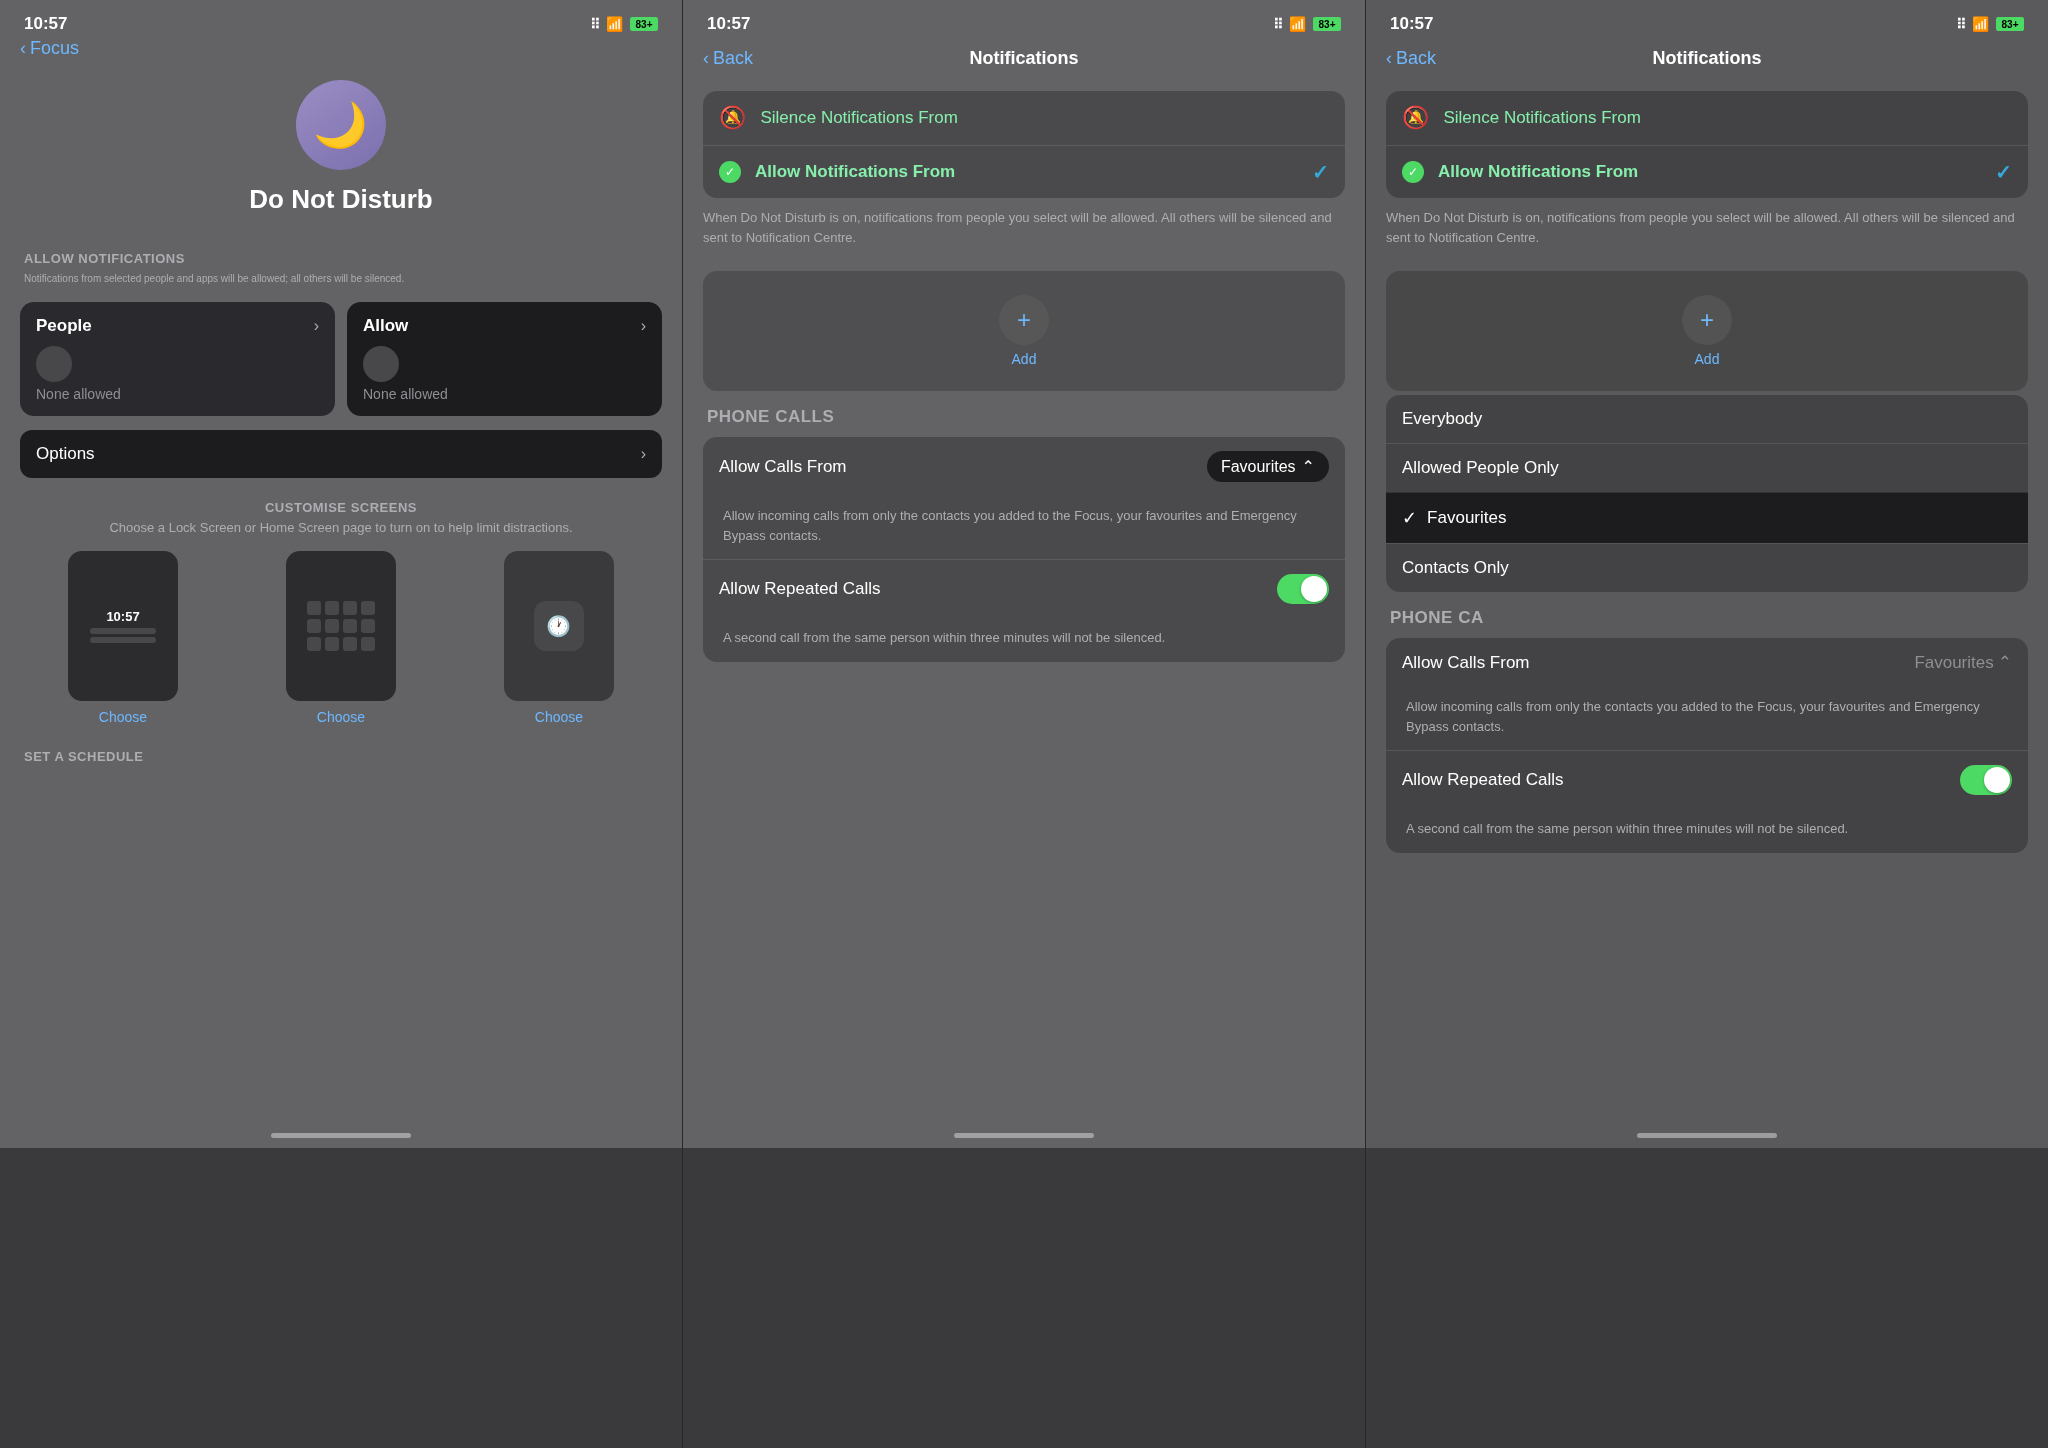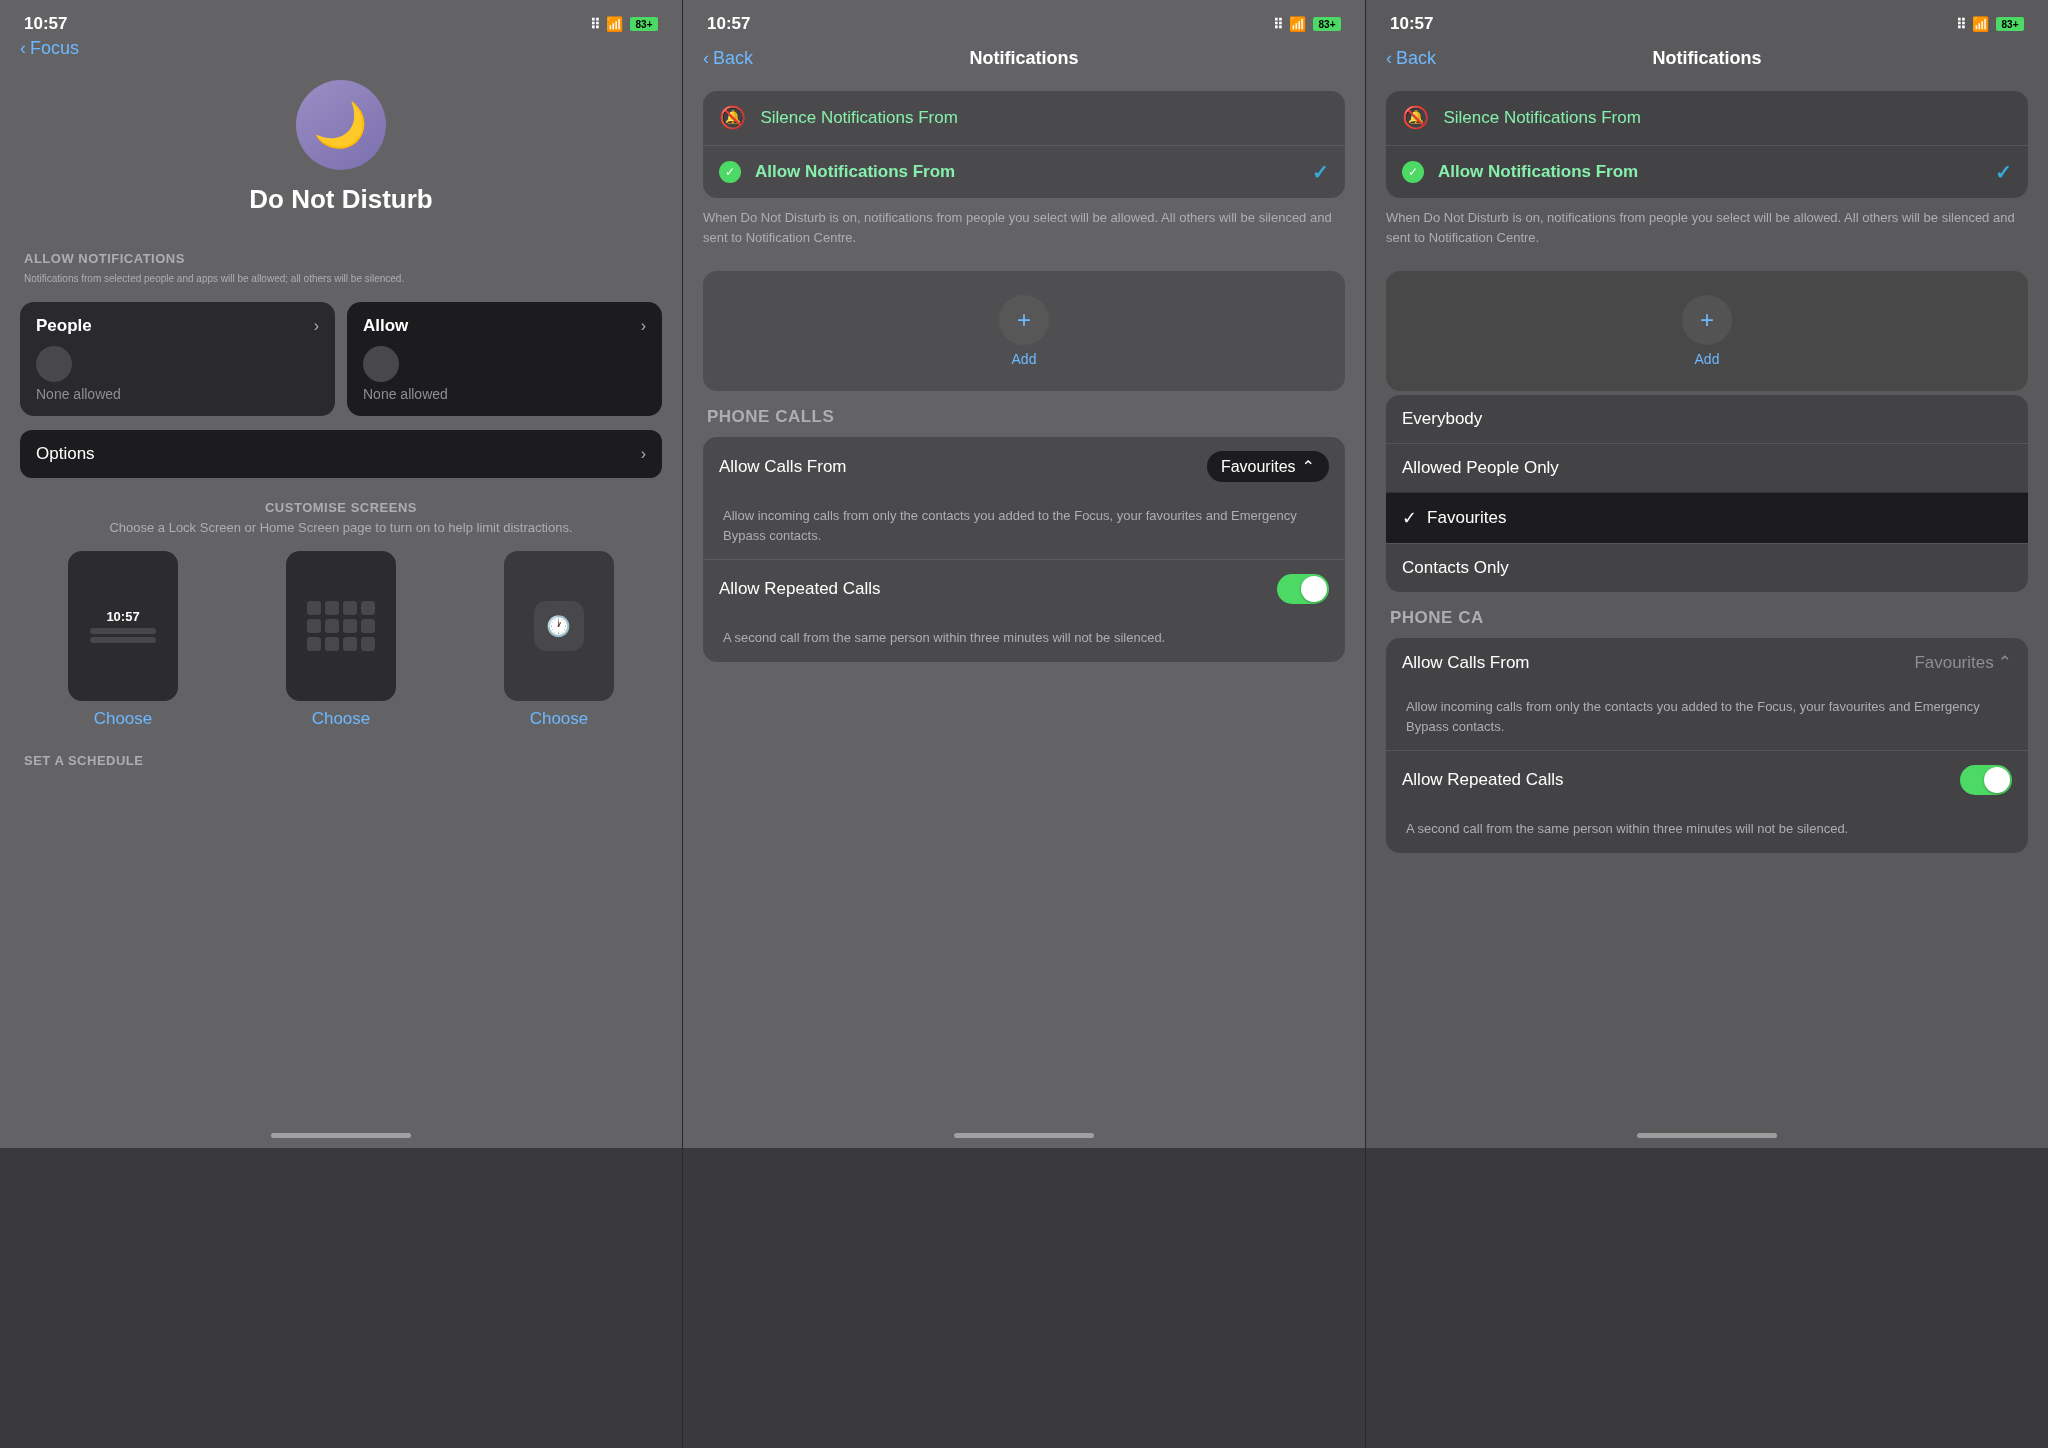--- a/index.html
+++ b/index.html
@@ -259,21 +259,21 @@
       width: 50px;
       height: 50px;
       background: #48484a;
       border-radius: 12px;
       display: flex;
       align-items: center;
       justify-content: center;
       font-size: 20px;
     }
     .screen-label {
-      font-size: 17px;
+      font-size: 14px;
       color: #6eb8ff;
     }
 
     .schedule-label {
       font-size: 13px;
       font-weight: 600;
       color: #aeaeb2;
       text-transform: uppercase;
       letter-spacing: 0.5px;
       padding: 0 24px;

